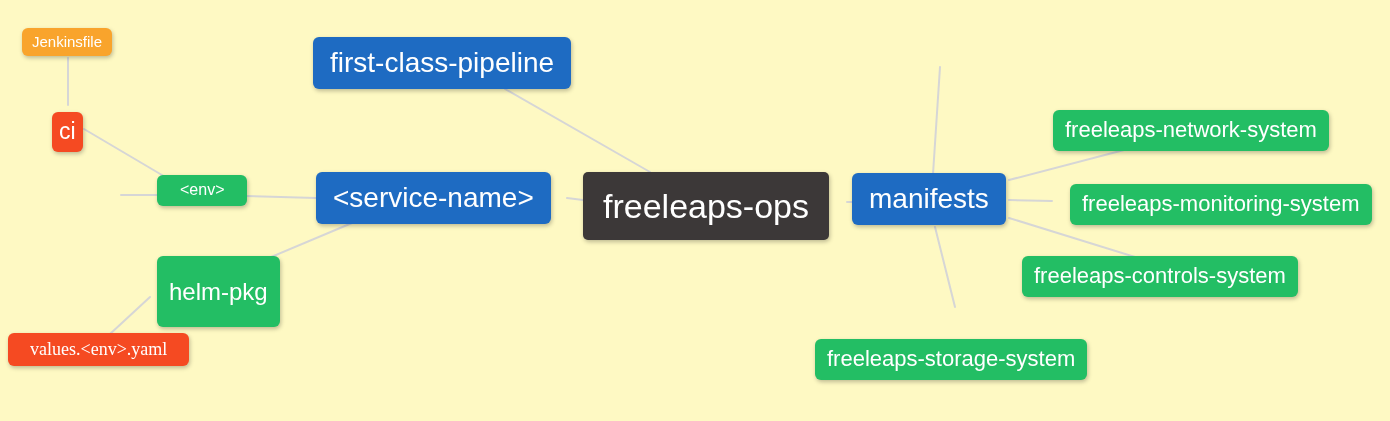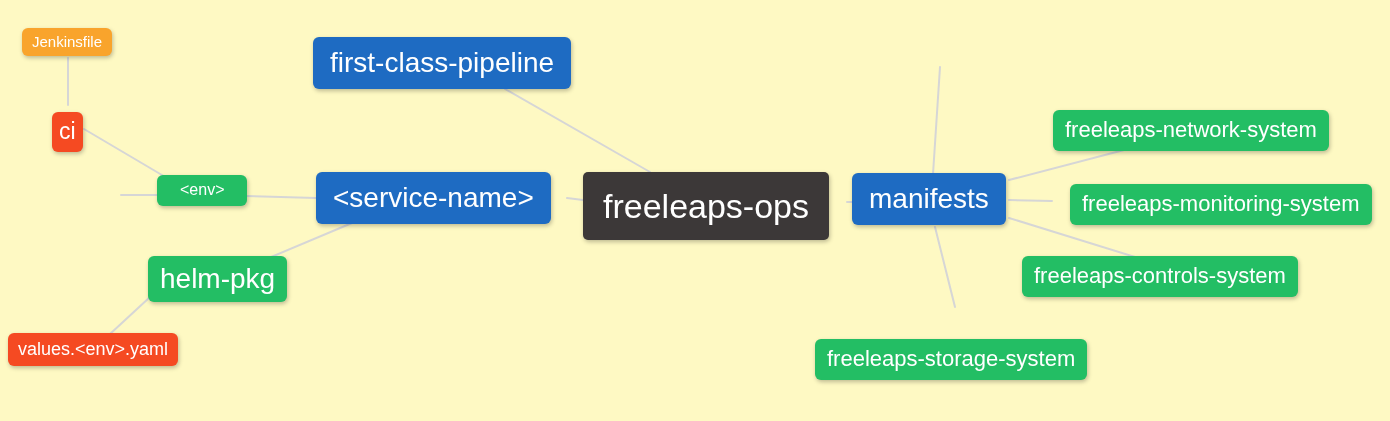--- a/index.html
+++ b/index.html
@@ -44,25 +44,25 @@
   .c-green  { background: #23be64; }
   .c-red    { background: #f54a22; }
   .c-orange { background: #f9a42c; }
 
   
   .n-root       { left: 583px;  top: 172px; font-size: 34px; padding: 12px 20px; border-radius: 5px; }
   .n-pipeline   { left: 313px;  top: 37px;  font-size: 28px; padding: 8px 17px;  }
   .n-service    { left: 316px;  top: 172px; font-size: 28px; padding: 8px 17px;  }
   .n-manifests  { left: 852px;  top: 173px; font-size: 28px; padding: 8px 17px;  }
   .n-env        { left: 157px;  top: 175px; font-size: 16px; padding: 5px 23px;  }
-  .n-helm       { left: 148px;  top: 256px; font-size: 28px; padding: 5px 12px;  }
+  .n-helm       { left: 157px;  top: 256px; font-size: 24px; padding: 20px 12px;  }
   .n-argo       { left: 30px;   top: 177px; font-size: 19px; padding: 5px 9px;   }
   .n-ci         { left: 52px;   top: 105px; font-size: 23px; padding: 5px 7px; margin-top: 7px;   }
   .n-jenkins    { left: 22px;   top: 28px;  font-size: 15px; padding: 4px 10px;  }
-  .n-values     { left: 8px;    top: 333px; font-size: 18px; padding: 5px 10px;  }
+  .n-values     { left: 8px;    top: 333px; font-size: 18px; padding: 5px 22px; font-family: Liberation Serif, serif;  }
   .n-devops     { left: 797px;  top: 28px;  font-size: 22px; padding: 6px 12px;  }
   .n-network    { left: 1053px; top: 110px; font-size: 22px; padding: 6px 12px;  }
   .n-monitoring { left: 1052px; top: 184px; font-size: 22px; padding: 6px 12px; margin-left: 18px;  }
   .n-controls   { left: 1022px; top: 256px; font-size: 22px; padding: 6px 12px;  }
   .n-storage    { left: 815px;  top: 307px; font-size: 22px; padding: 6px 12px; margin-top: 32px;  }
 </style>
 </head>
 <body>
 
 <div class="canvas">

